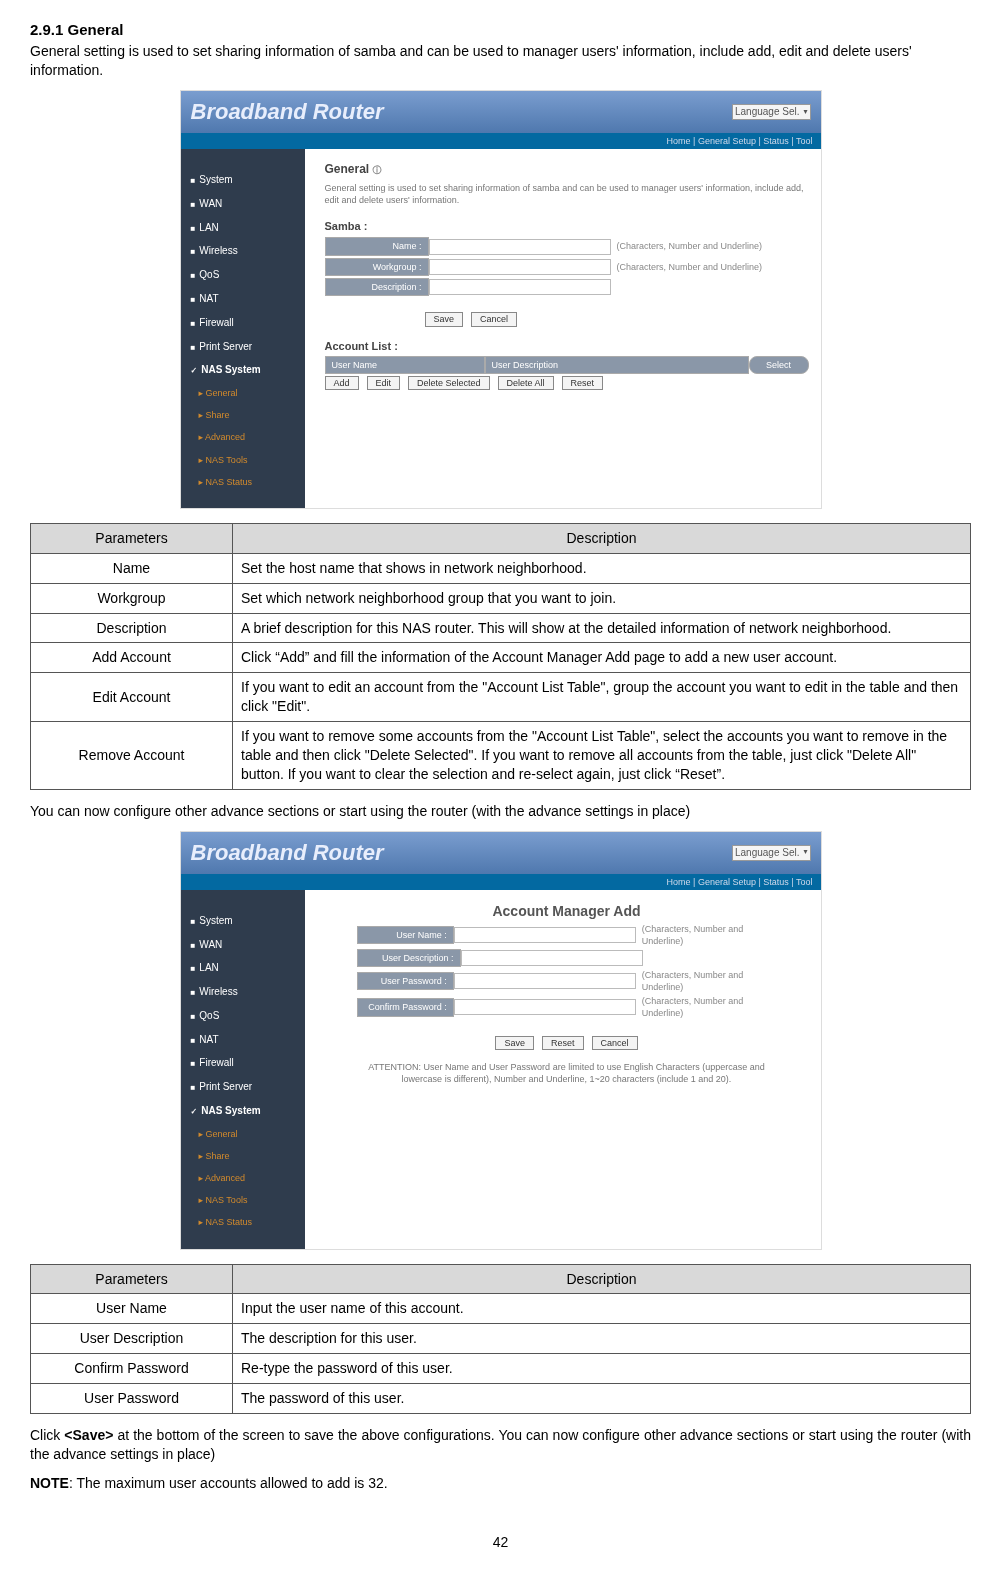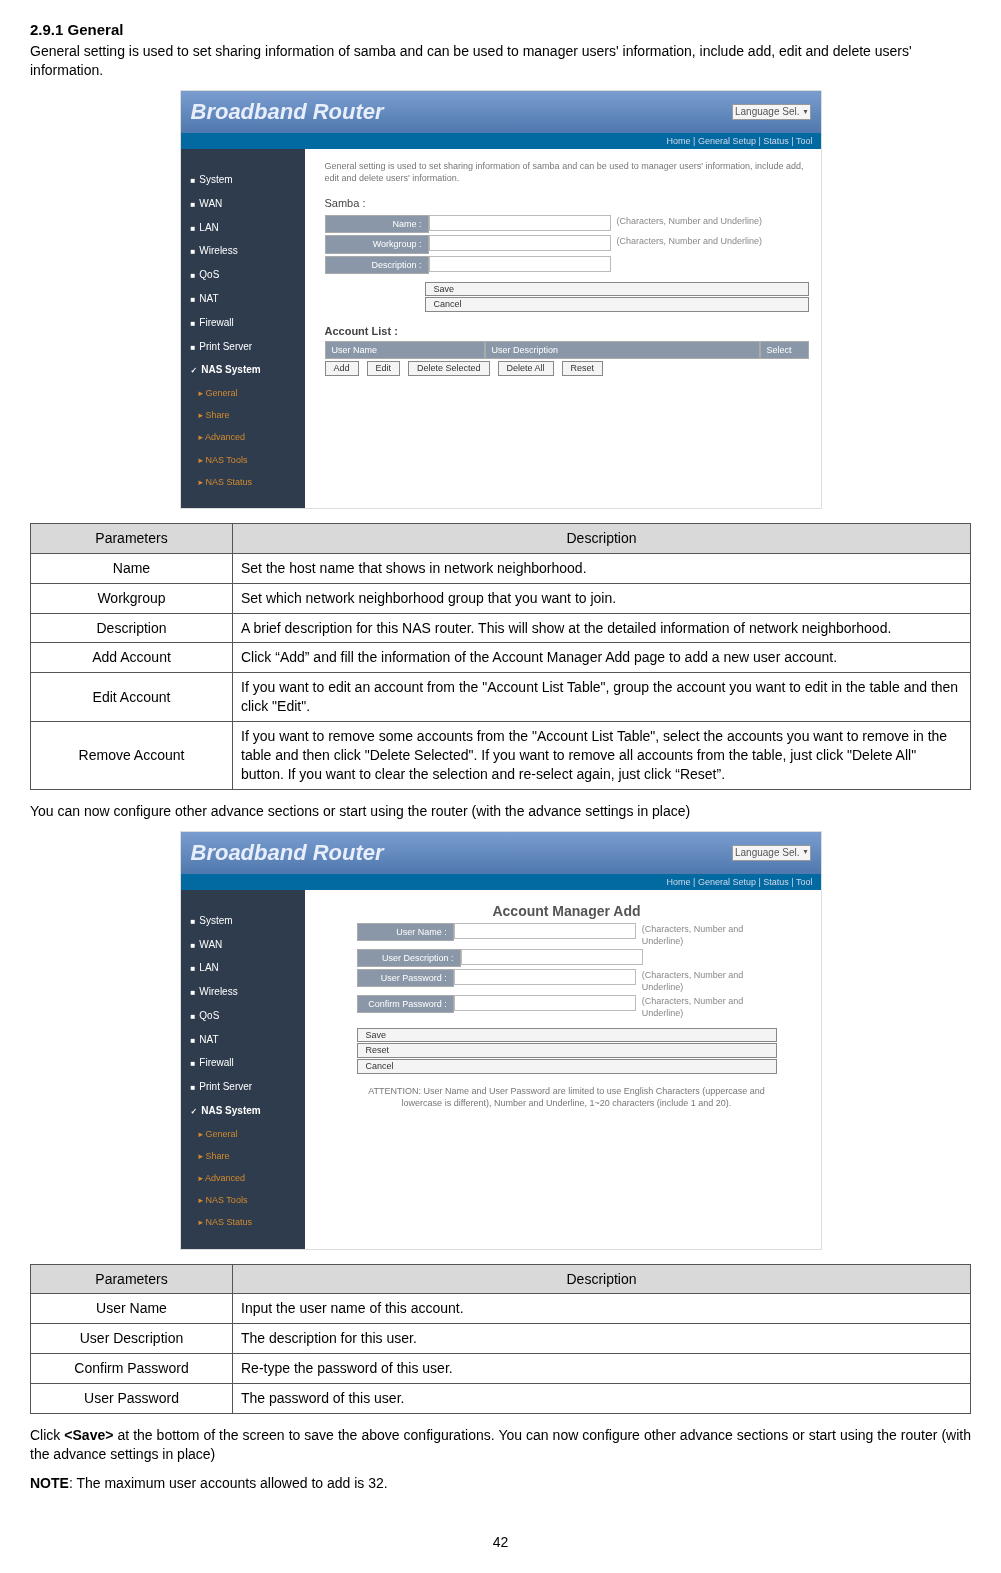--- a/index.html
+++ b/index.html
@@ -72,54 +72,54 @@
   .shot-sidebar .sub { color: #d28a2c; margin-left: 8px; font-size: 9px; }
   .shot-main {
     flex: 1;
     padding: 12px 12px 20px 20px;
     font-size: 10px;
     color: #555;
   }
   .shot-main h4 { font-size: 12px; font-weight: bold; margin: 0 0 6px 0; color: #444;}
   .shot-main .subtitle { font-size: 14px; font-weight: bold; color: #555; text-align:center; margin-bottom:0;}
   .shot-main .desc-text { font-size: 9px; color: #777; margin-bottom: 12px; line-height: 1.3;}
-  .formrow { display: flex; align-items: flex-start; margin: 2px 0; }
+  .formrow { display: flex; align-items: center; margin: 2px 0; }
   .formrow .lbl {
     width: 90px;
     background: #8a97a8;
     color: #fff;
     text-align: right;
     padding: 2px 6px;
     font-size: 9px;
     border: 1px solid #aaa;
   }
   .formrow .inp {
     flex: 0 0 180px;
     border: 1px solid #bbb;
     height: 14px;
     background: #fff;
   }
   .formrow .hint { font-size: 9px; color: #888; margin-left: 6px; }
-  .btnrow { margin: 8px 0 12px 100px; display: flex; gap: 1px; flex-direction: column;}
+  .btnrow { margin: 16px 0 12px 100px; display: flex; gap: 8px;}
   .form-centered .btnrow { justify-content: center; margin-left: 0; }
   .mini-btn {
     font-size: 9px;
     border: 1px solid #888;
     background: #f4f4f4;
     padding: 1px 8px;
     color: #333;
     line-height: 1.2;
   }
   .acct-title { font-weight: bold; font-size: 11px; margin: 8px 0 2px 0; color:#444;}
   .acct-head { display:flex; }
   .acct-head div {
     background: #8a97a8; color:#fff; font-size:9px; padding:2px 6px;
     border:1px solid #aaa; box-sizing:border-box;
   }
-  .acct-head .c1{width:160px;} .acct-head .c2{flex:1;} .acct-head .c3{width:49px;}
+  .acct-head .c1{width:160px;} .acct-head .c2{flex:1;} .acct-head .c3{width:60px;text-align:center;border-radius:8px;}
   .acct-btns { margin-top:2px; display:flex; gap:8px; flex-wrap:wrap; }
   .attention { text-align:center; font-size:9px; color:#777; margin-top:6px; line-height:1.3;}
 
   
   table.param {
     border-collapse: collapse;
     width: 100%;
     margin: 4px 0 12px 0;
     font-size: 14px;
   }
@@ -164,22 +164,23 @@
       <div class="nav-item"><span class="bullet">■</span><span>Firewall</span></div>
       <div class="nav-item"><span class="bullet">■</span><span>Print Server</span></div>
       <div class="nav-item active"><span class="bullet">✓</span><span>NAS System</span></div>
       <div class="nav-item sub"><span>▸ </span><span>General</span></div>
       <div class="nav-item sub"><span>▸ </span><span>Share</span></div>
       <div class="nav-item sub"><span>▸ </span><span>Advanced</span></div>
       <div class="nav-item sub"><span>▸ </span><span>NAS Tools</span></div>
       <div class="nav-item sub"><span>▸ </span><span>NAS Status</span></div>
     </div>
     <div class="shot-main">
+      <h4><span>General </span><span style="color:#888;font-size:9px;">ⓘ</span></h4>
       <div class="desc-text">General setting is used to set sharing information of samba and can be used to manager users' information, include add, edit and delete users' information.</div>
-      <div style="font-weight:normal;font-size:11px;color:#444;margin-bottom:4px;">Samba :</div>
+      <div style="font-weight:bold;font-size:11px;color:#444;margin-bottom:4px;">Samba :</div>
       <div class="formrow">
           <div class="lbl">Name :</div>
           <div class="inp"></div>
           <span class="hint">(Characters, Number and Underline)</span>
         </div>
       <div class="formrow">
           <div class="lbl">Workgroup :</div>
           <div class="inp"></div>
           <span class="hint">(Characters, Number and Underline)</span>
         </div>

